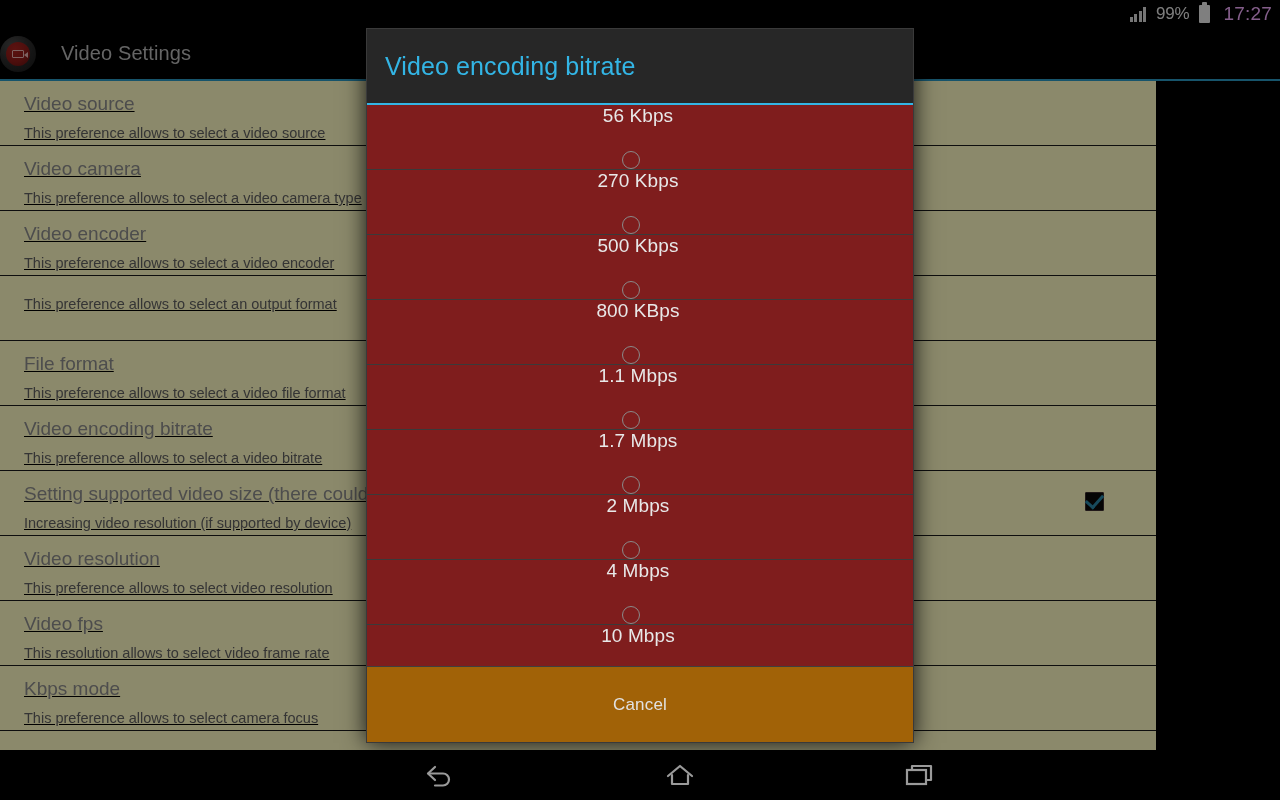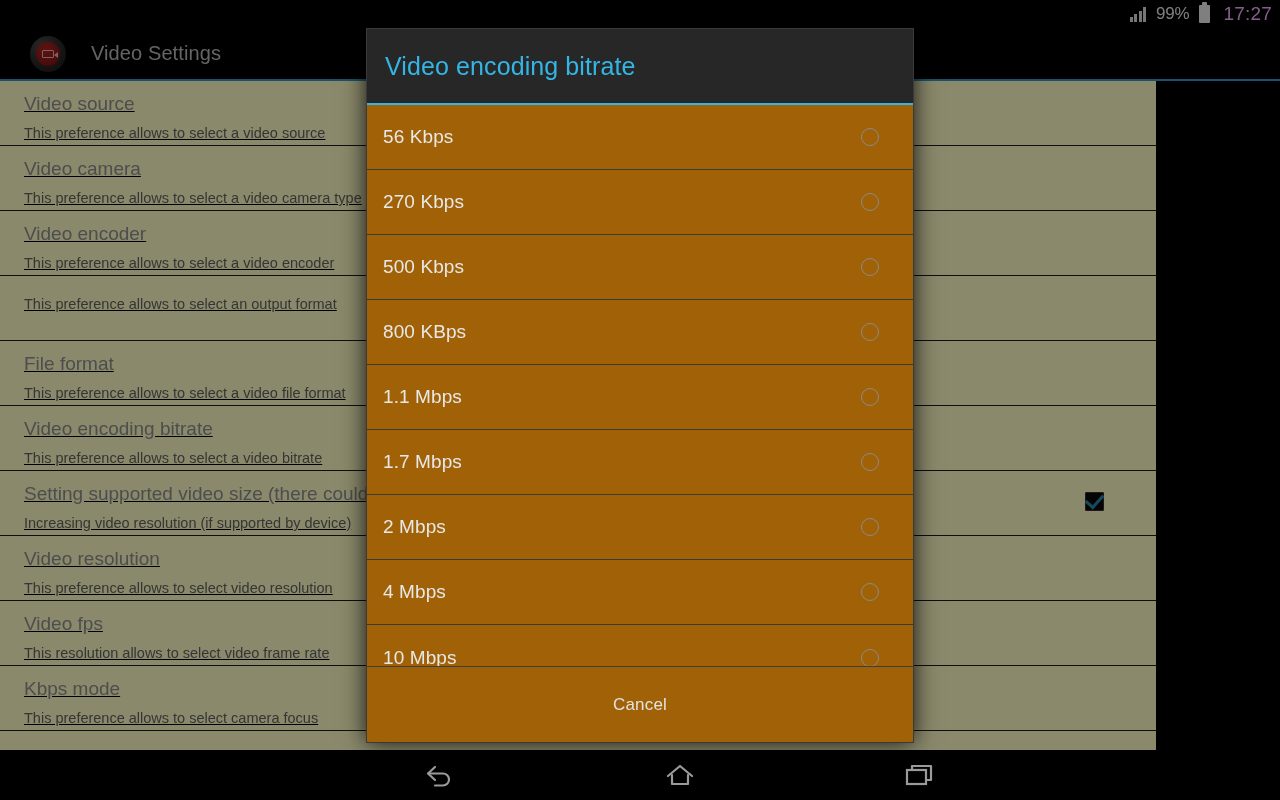--- a/index.html
+++ b/index.html
@@ -77,21 +77,20 @@
 
   
   #action-bar {
     position: absolute;
     top: 28px; left: 0;
     width: 1280px;
     height: 51px;
     background: #000000;
     display: flex;
     align-items: center;
-    padding-left: 30px;
   }
   #app-icon {
     width: 36px; height: 36px;
     border-radius: 50%;
     background: radial-gradient(circle at 34% 28%, #4a4a4a 0%, #2c2c2c 45%, #161616 100%);
     display: flex;
     align-items: center;
     justify-content: center;
     box-shadow: 0 1px 2px rgba(0,0,0,0.8);
     flex: none;
@@ -224,21 +223,22 @@
     background: #272727;
   }
   .option-row {
     position: relative;
     height: 65px;
     display: flex;
     align-items: center;
     padding-left: 16px;
     padding-right: 20px;
     border-bottom: 1px solid #3a3a3a;
-    background: #a16207;
+    background: #7f1d1d;
+    flex-direction: column;
   }
   .option-row:last-child { border-bottom: none; }
   .option-label {
     color: #e8e8e8;
     font-size: 19px;
     letter-spacing: 0.1px;
     flex: 1 1 auto;
   }
   .radio {
     width: 18px; height: 18px;

